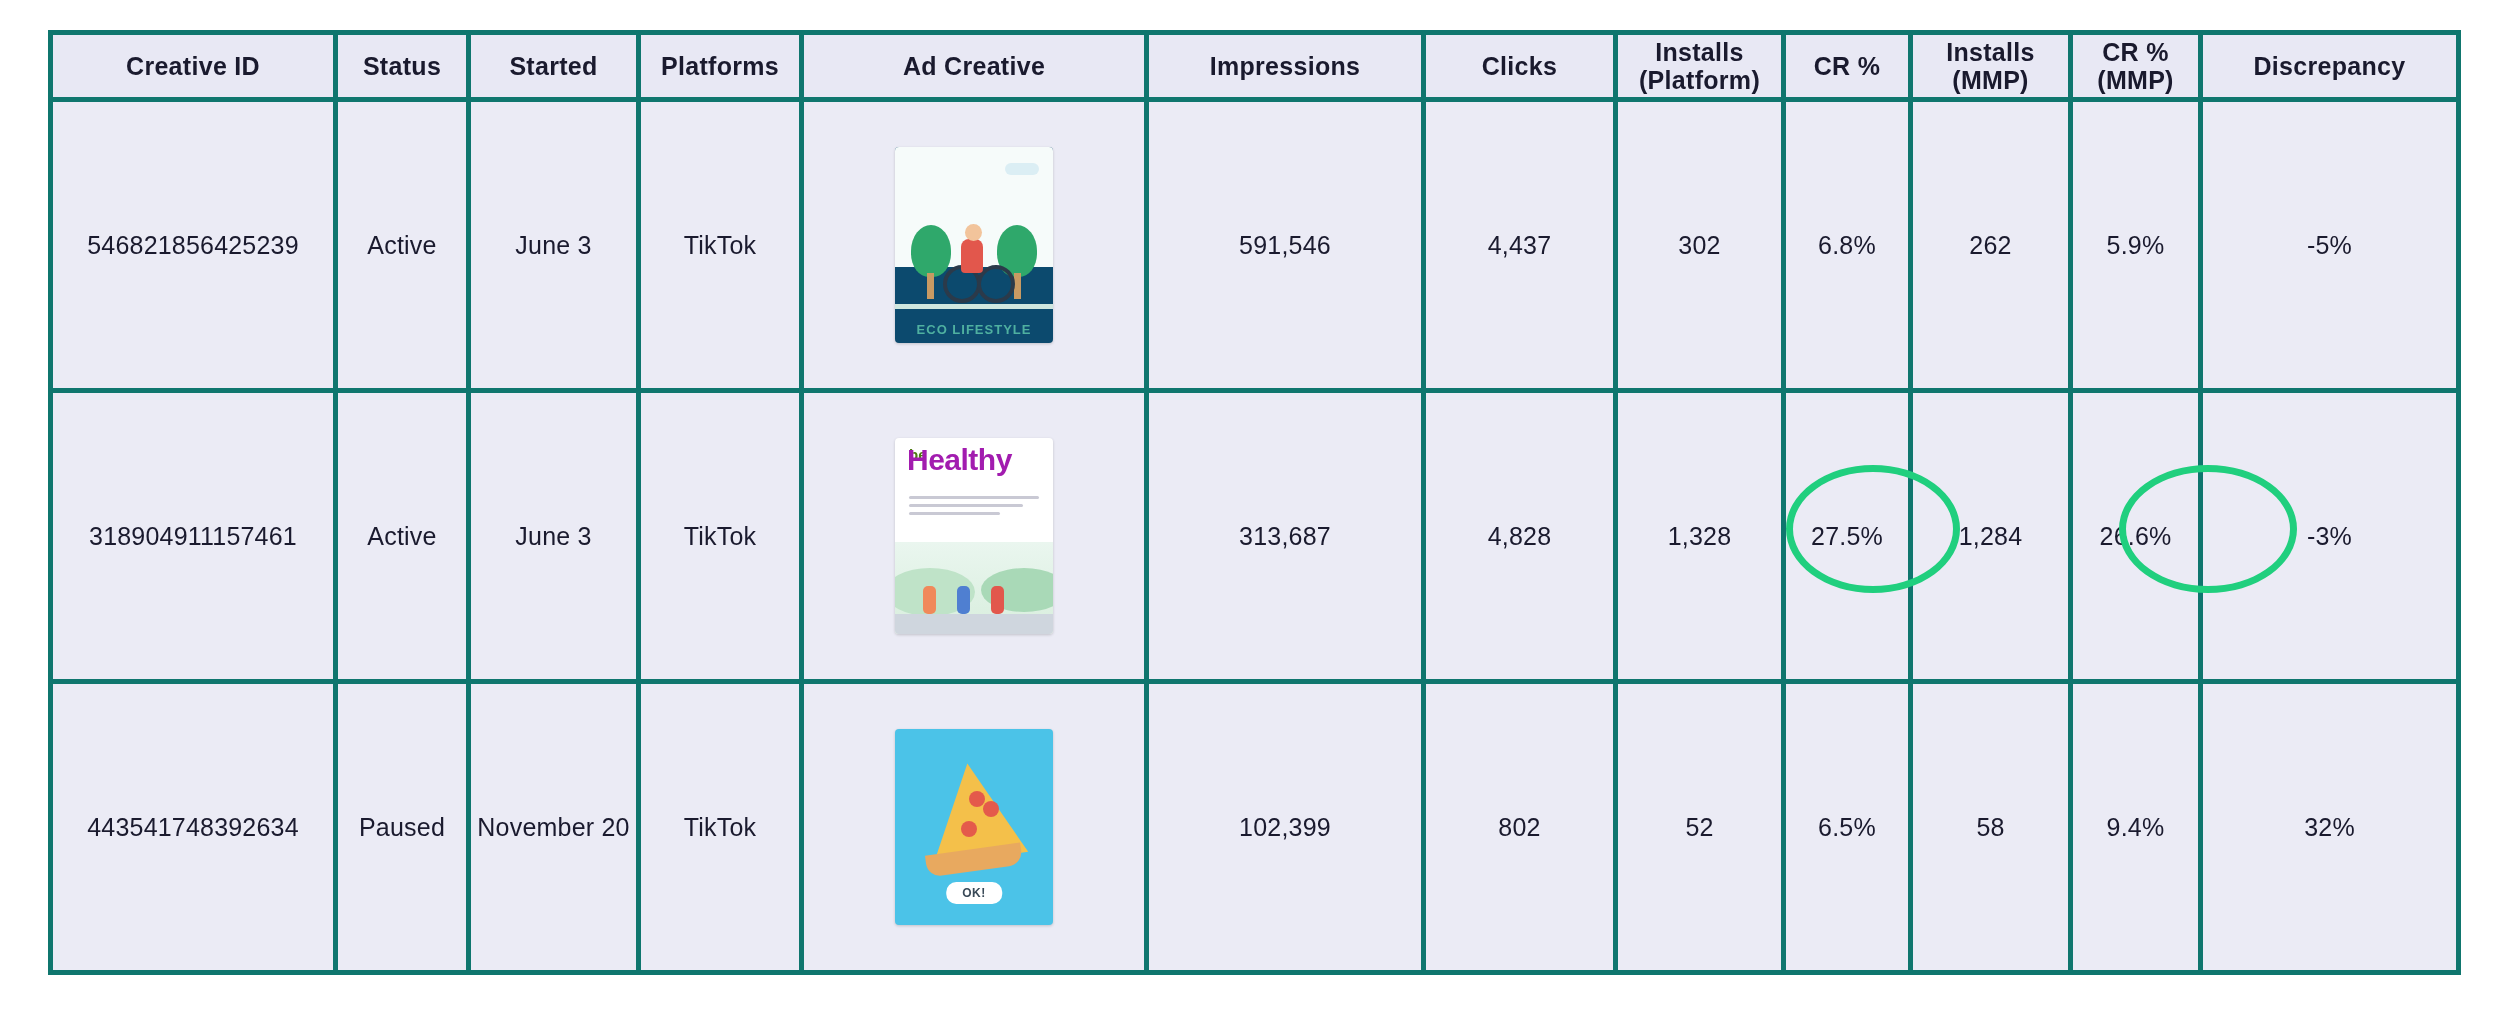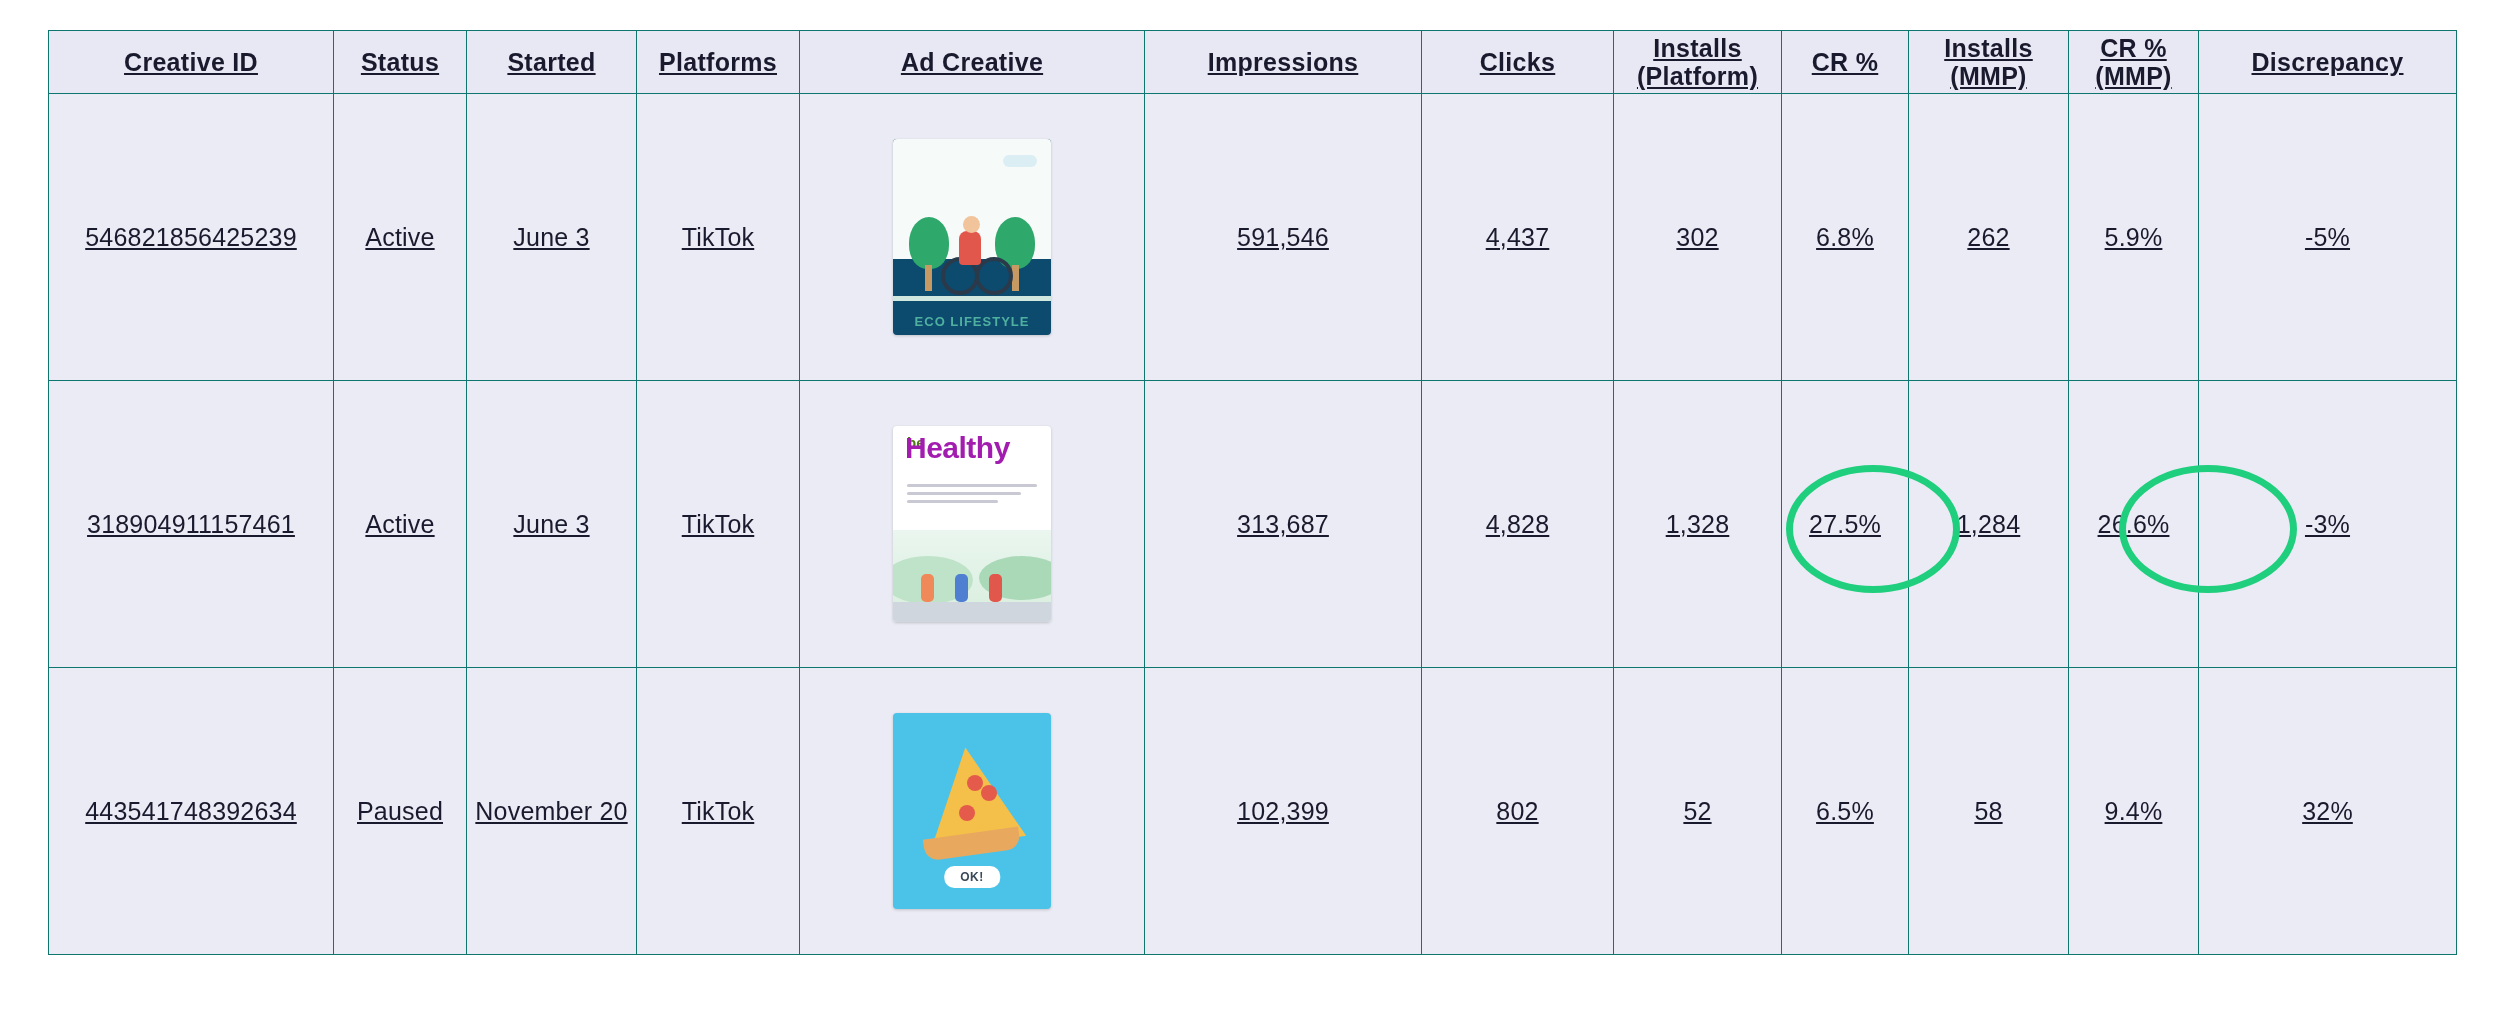--- a/index.html
+++ b/index.html
@@ -27,27 +27,26 @@
     width: 2408px;
   }
   table.creatives {
     border-collapse: collapse;
     table-layout: fixed;
     width: 2408px;
     background: #ebebf5;
   }
   table.creatives th,
   table.creatives td {
-    border: 1px solid #0f766e;
+    border: 5px solid #0f766e;
     color: #1a1a2e;
     text-align: center;
     vertical-align: middle;
     font-size: 25px;
     padding: 0;
-    text-decoration: underline;
   }
   thead th {
     background: #e8e8f4;
     font-weight: bold;
     font-size: 25px;
     height: 62px;
     line-height: 1.12;
     letter-spacing: 0.3px;
     padding: 4px 6px;
   }

